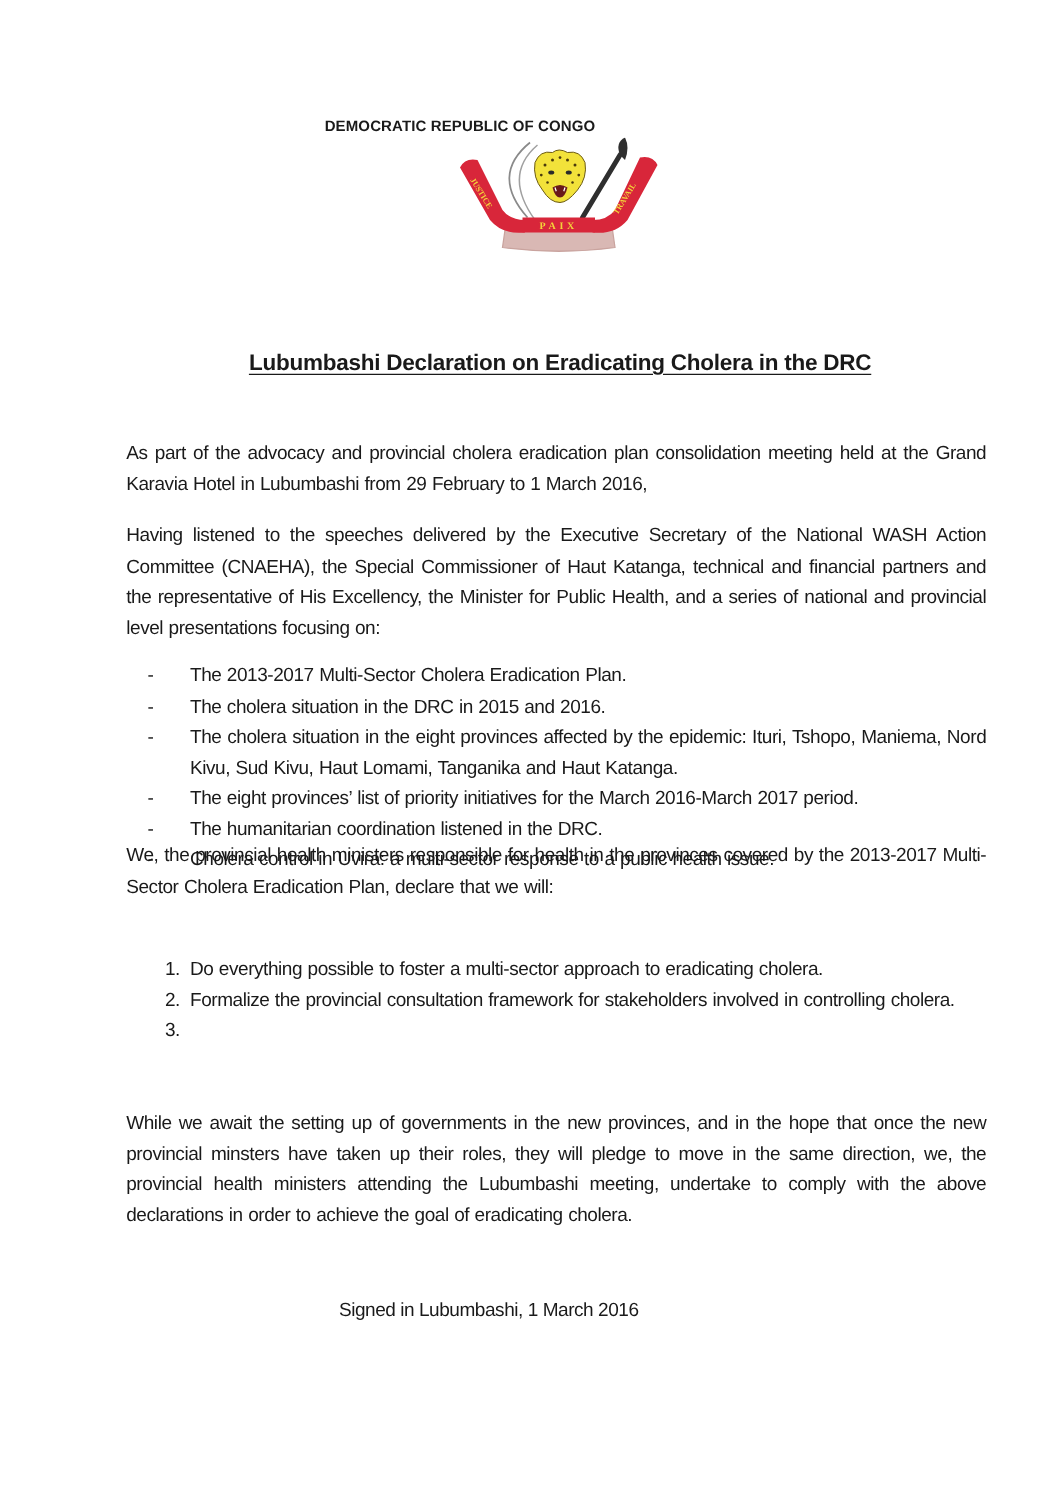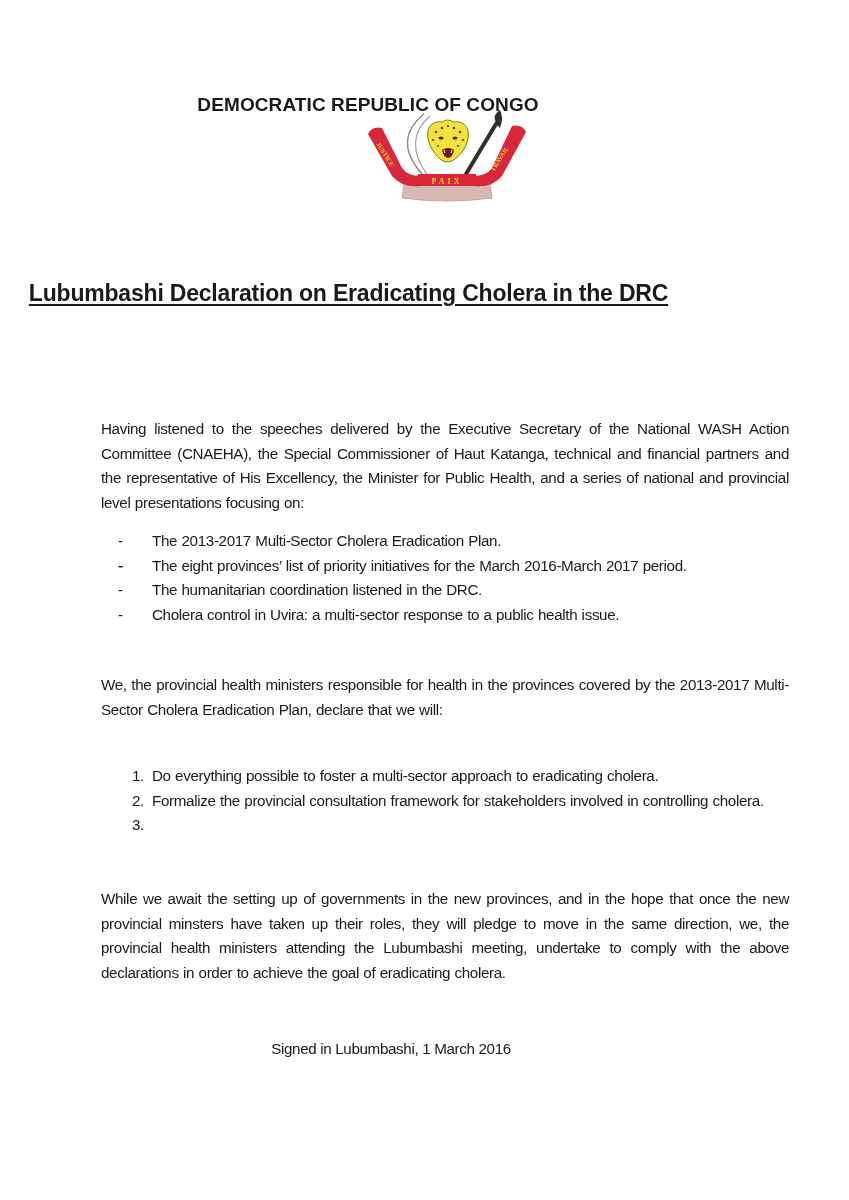--- a/index.html
+++ b/index.html
@@ -1,25 +1,25 @@
 <!DOCTYPE html>
 <html><head>
 <meta charset="utf-8">
 <style>
   html, body { margin: 0; padding: 0; background: #ffffff; }
   body { width: 849px; height: 1200px; position: relative; overflow: hidden; color: #1a1a1a; }
   .page { position: absolute; left: 0; top: 0; width: 849px; height: 1200px; }
   .country {
     position: absolute; left: 0; width: 736px; top: 94px; text-align: center;
-    font-family: "Liberation Sans", sans-serif; font-weight: bold; font-size: 19px; letter-spacing: 0.1px;
+    font-family: "Liberation Sans", sans-serif; font-weight: bold; font-size: 12px; letter-spacing: 0.1px;
   }
   .emblem { position: absolute; left: 362px; top: 110px; width: 170px; height: 92px; }
   .title {
-    position: absolute; left: 0; width: 697px; top: 280px; text-align: center;
-    font-family: "Liberation Sans", sans-serif; font-weight: bold; font-size: 23px;
+    position: absolute; left: 0; width: 697px; top: 280px; text-align: right;
+    font-family: "Liberation Sans", sans-serif; font-weight: bold; font-size: 18px;
     text-decoration: underline; text-underline-offset: 3px; letter-spacing: -0.2px;
   }
   .body {
     position: absolute; left: 101px; width: 688px;
     font-family: "Liberation Sans", sans-serif; font-size: 15.2px; line-height: 24.5px;
     text-align: justify; letter-spacing: -0.35px; word-spacing: 0.5px;
   }
   .body p { margin: 0; }
   .p1 { top: 351px; }
   .p2 { top: 417px; }
@@ -79,30 +79,33 @@
         <circle cx="96" cy="36" r="1"></circle>
     </g>
     <ellipse cx="79" cy="28" rx="2.4" ry="1.6" fill="#2a2a2a"></ellipse>
     <ellipse cx="93" cy="28" rx="2.4" ry="1.6" fill="#2a2a2a"></ellipse>
     <path d="M80 40 Q86 36 92 40 Q90 48 86 48 Q82 48 80 40 Z" fill="#6a1a1a"></path>
     <path d="M82 40 L83 43 M90 40 L89 43" stroke="#ffffff" stroke-width="1"></path>
   </svg>
 
   <div class="title">Lubumbashi Declaration on Eradicating Cholera in the DRC</div>
 
+  <div class="body p1">
+    <p>As part of the advocacy and provincial cholera eradication plan consolidation meeting held at the Grand Karavia Hotel in Lubumbashi from 29 February to 1 March 2016,</p>
+  </div>
 
   <div class="body p2">
     <p>Having listened to the speeches delivered by the Executive Secretary of the National WASH Action Committee (CNAEHA), the Special Commissioner of Haut Katanga, technical and financial partners and the representative of His Excellency, the Minister for Public Health, and a series of national and provincial level presentations focusing on:</p>
   </div>
 
   <div class="body bullets">
     <ul>
       <li><span class="dash">-</span><span>The 2013-2017 Multi-Sector Cholera Eradication Plan.</span></li>
-      <li><span class="dash">-</span></li>
-      <li class="b-wide"><span class="dash">-</span></li>
+      <li><span class="dash">-</span><span>The cholera situation in the DRC in 2015 and 2016.</span></li>
+      <li class="b-wide"><span class="dash">-</span><span>The cholera situation in the eight provinces affected by the epidemic: Ituri, Tshopo, Maniema, Nord Kivu, Sud Kivu, Haut Lomami, Tanganika and Haut Katanga.</span></li>
       <li><span class="dash">-</span><span>The eight provinces’ list of priority initiatives for the March 2016-March 2017 period.</span></li>
       <li><span class="dash">-</span><span>The humanitarian coordination listened in the DRC.</span></li>
       <li><span class="dash">-</span><span>Cholera control in </span><b class="strong">Uvira:</b><span> a multi-sector response to a public health issue.</span></li>
     </ul>
   </div>
 
   <div class="body p3">
     <p>We, the provincial health ministers responsible for health in the provinces covered by the 2013-2017 Multi-Sector Cholera Eradication Plan, declare that we will:</p>
   </div>
 

